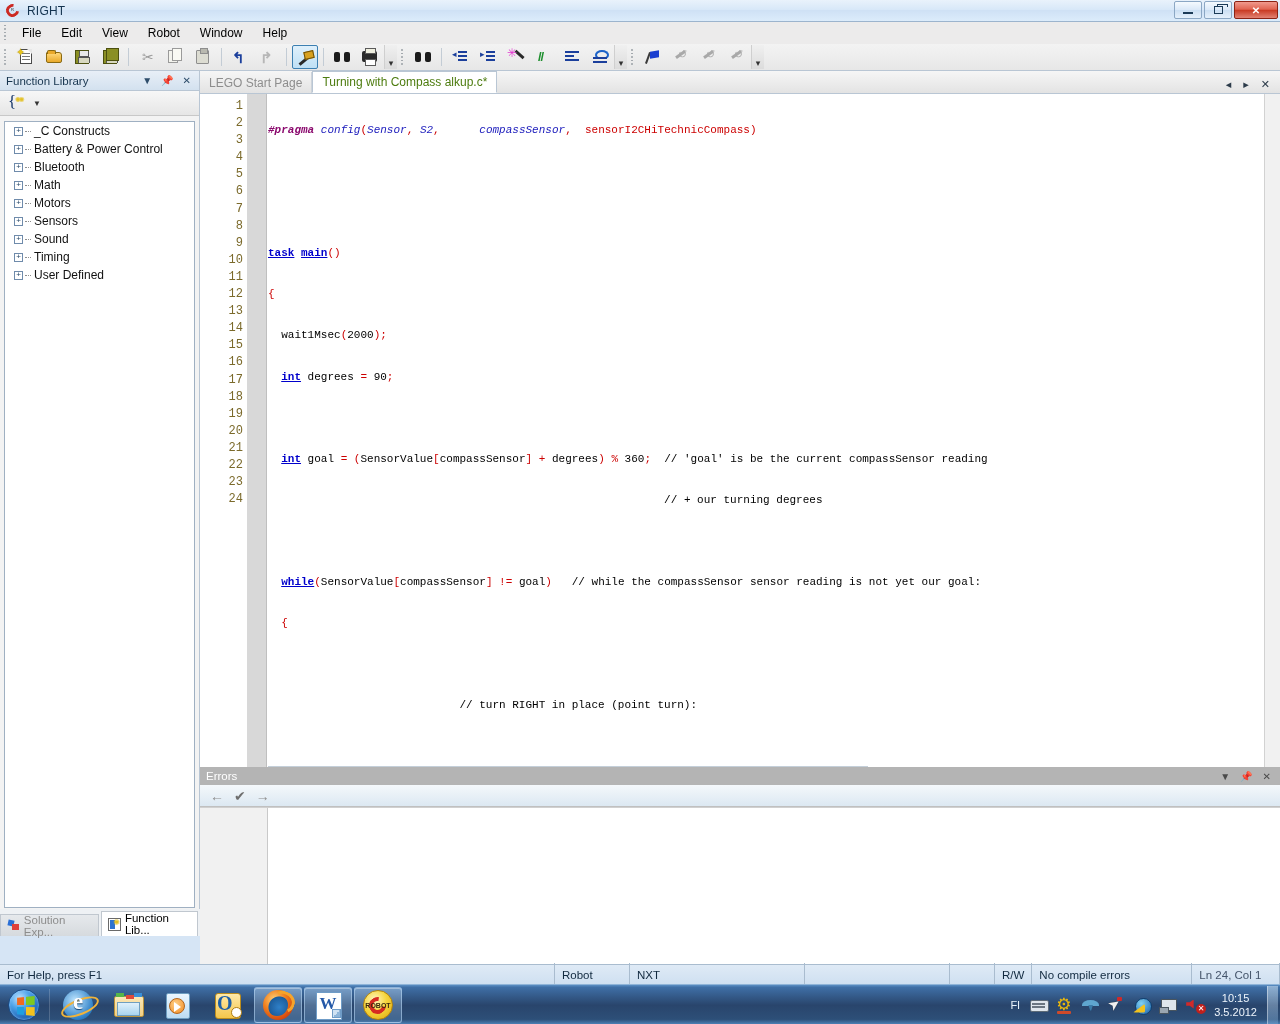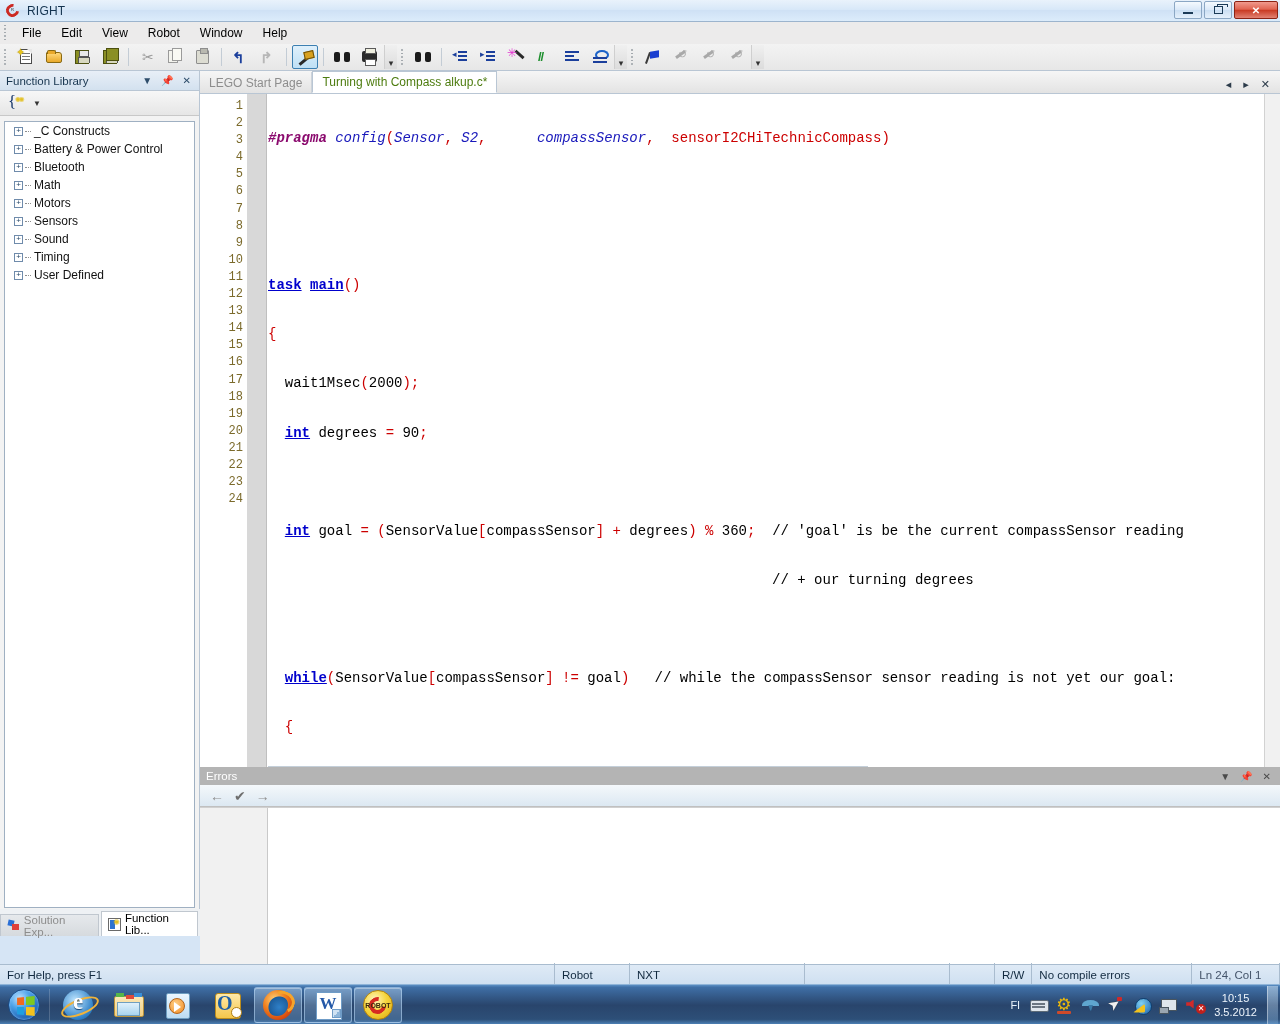--- a/index.html
+++ b/index.html
@@ -197,21 +197,21 @@
     position:absolute; left:0; top:0; width:47px; height:673px; background:#fff;
     border-right: none;
     font-family:"Liberation Mono", monospace; font-size:12px; color:#7b6a2b;
     text-align:right; padding-top:4px;
   }
   .gutter div { height:17.1px; line-height:17.1px; padding-right:4px;}
   .gutterbar { position:absolute; left:47px; top:0; width:20px; height:673px; background:#d8d8d8; border-right:1px solid #bfbfbf;}
   .codearea {
     position:absolute; left:68px; top:0; right:0; height:673px;
     padding-top:4px;
-    font-family:"Liberation Mono", monospace; font-size:14px;
+    font-family:"Liberation Mono", monospace; font-size:11px;
     white-space:pre; color:#000;
   }
   .codearea .ln { height:17.1px; line-height:17.1px; }
   .kw { color:#0000cc; font-weight:bold; text-decoration:underline; }
   .pragma { color:#8b0a6e; font-weight:bold; font-style:italic; }
   .cfg { color:#1919bb; font-style:italic; }
   .sensorid { color:#cc0000; }
   .cmt { color:#000000; }
   .punc { color:#cc0000; }
   .brace { color:#cc0000; }

